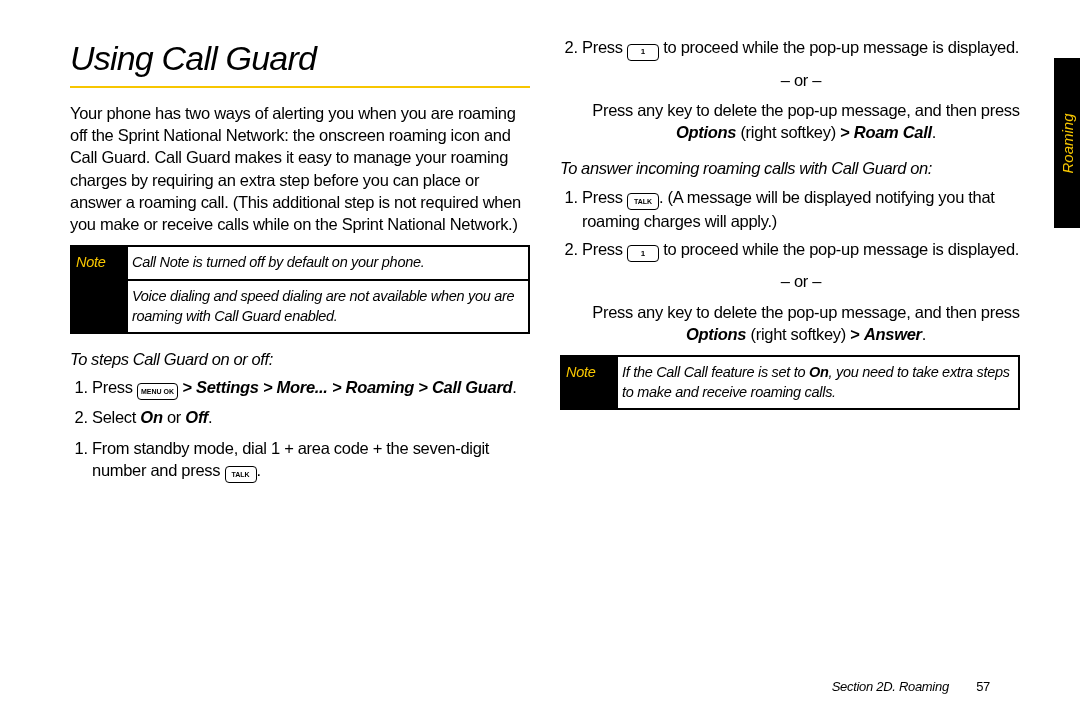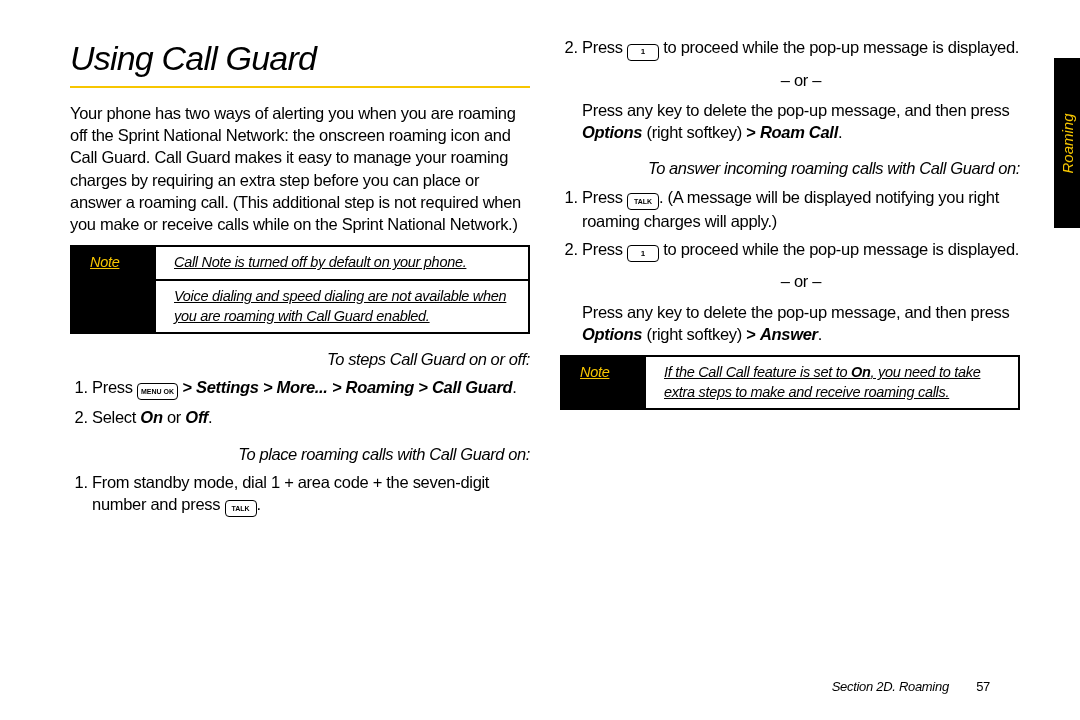--- a/index.html
+++ b/index.html
@@ -40,38 +40,36 @@
   .rule {
     height: 2px;
     background: #f7c600;
     margin-bottom: 14px;
   }
   p { margin: 0 0 10px 0; }
   .subhead {
     font-style: italic;
     margin: 14px 0 6px 0;
     letter-spacing: -0.4px;
-    text-align: right;
   }
   ol {
     margin: 0 0 8px 0;
     padding-left: 22px;
   }
   ol li { margin-bottom: 6px; }
   .note-table {
     border-collapse: collapse;
     margin: 10px 0 14px 0;
     width: 100%;
   }
   .note-table td {
     border: 2px solid #000;
-    padding: 6px 18px;
+    padding: 6px 4px;
     vertical-align: top;
     font-size: 14.5px;
-    text-decoration: underline;
   }
   .note-table .note-label {
     background: #000;
     color: #f7c600;
     font-style: italic;
     font-weight: 400;
     width: 46px;
     text-align: left;
     border-right: none;
   }
@@ -93,21 +91,21 @@
     font-weight: 700;
     line-height: 1;
     vertical-align: -1px;
     font-style: normal;
     letter-spacing: 0;
   }
   .key.tiny { font-size: 7px; }
   .bi { font-weight: 700; font-style: italic; }
   .b { font-weight: 700; }
   .or { margin: 4px 0 8px 22px; text-align: center; }
-  .indent { margin-left: 22px; }
+  .indent { margin-left: 32px; text-align: center; }
 
   .side-tab {
     position: absolute;
     top: 58px;
     right: 0;
     width: 26px;
     height: 170px;
     background: #000;
     color: #f7c600;
     font-style: italic;
@@ -165,21 +163,20 @@
           <span class="bi">&gt; Settings &gt; More... &gt; Roaming &gt; Call Guard</span><span>.</span>
         </li>
         <li>
           <span>Select</span>
           <span class="bi">On</span>
           <span>or</span>
           <span class="bi">Off</span><span>.</span>
         </li>
       </ol>
 
-      <p class="subhead">To place roaming calls with Call Guard on:</p>
       <ol>
         <li>
           <span>From standby mode, dial 1 + area code + the seven-digit number and press</span>
           <span class="key tiny">TALK</span><span>.</span>
         </li>
       </ol>
     </div>
 
     <div class="col">
       <ol start="2">
@@ -195,21 +192,21 @@
         <span class="bi">Options</span>
         <span>(right softkey)</span>
         <span class="b">&gt;</span>
         <span class="bi">Roam Call</span><span>.</span>
       </p>
 
       <p class="subhead">To answer incoming roaming calls with Call Guard on:</p>
       <ol>
         <li>
           <span>Press</span>
-          <span class="key tiny">TALK</span><span>. (A message will be displayed notifying you right roaming charges will apply.)</span>
+          <span class="key tiny">TALK</span><span>. (A message will be displayed notifying you that roaming charges will apply.)</span>
         </li>
         <li>
           <span>Press</span>
           <span class="key">1</span>
           <span>to proceed while the pop-up message is displayed.</span>
         </li>
       </ol>
       <p class="or">– or –</p>
       <p class="indent">
         <span>Press any key to delete the pop-up message, and then press</span>

